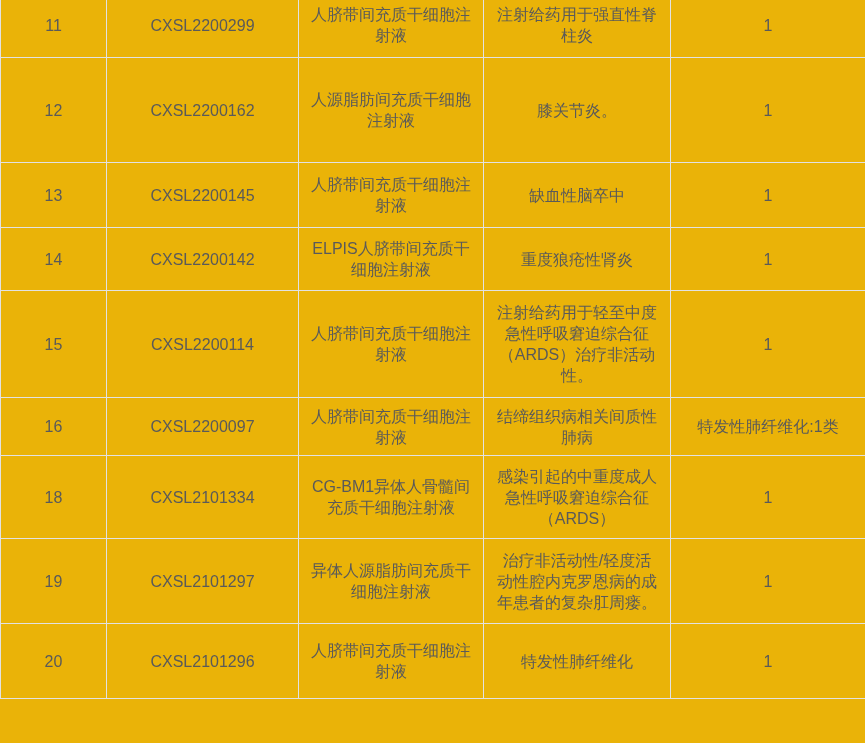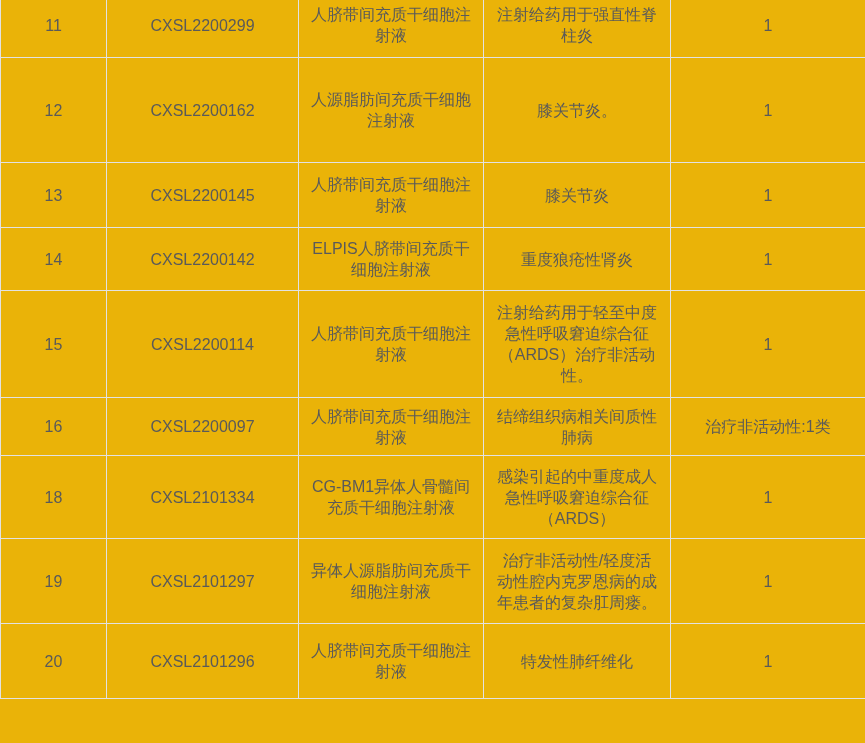--- a/index.html
+++ b/index.html
@@ -71,21 +71,21 @@
         <td>12</td>
         <td>CXSL2200162</td>
         <td class="c-name">人源脂肪间充质干细胞注射液</td>
         <td class="c-indication">膝关节炎。</td>
         <td>1</td>
       </tr>
       <tr class="r13">
         <td>13</td>
         <td>CXSL2200145</td>
         <td class="c-name">人脐带间充质干细胞注射液</td>
-        <td class="c-indication">膝关节炎</td>
+        <td class="c-indication">缺血性脑卒中</td>
         <td>1</td>
       </tr>
       <tr class="r14">
         <td>14</td>
         <td>CXSL2200142</td>
         <td class="c-name">ELPIS人脐带间充质干细胞注射液</td>
         <td class="c-indication">重度狼疮性肾炎</td>
         <td>1</td>
       </tr>
       <tr class="r15">
@@ -93,21 +93,21 @@
         <td>CXSL2200114</td>
         <td class="c-name">人脐带间充质干细胞注射液</td>
         <td class="c-indication">注射给药用于轻至中度急性呼吸窘迫综合征（ARDS）治疗非活动性。</td>
         <td>1</td>
       </tr>
       <tr class="r16">
         <td>16</td>
         <td>CXSL2200097</td>
         <td class="c-name">人脐带间充质干细胞注射液</td>
         <td class="c-indication">结缔组织病相关间质性肺病</td>
-        <td>治疗非活动性:1类</td>
+        <td>特发性肺纤维化:1类</td>
       </tr>
       <tr class="r18">
         <td>18</td>
         <td>CXSL2101334</td>
         <td class="c-name">CG-BM1异体人骨髓间充质干细胞注射液</td>
         <td class="c-indication">感染引起的中重度成人急性呼吸窘迫综合征（ARDS）</td>
         <td>1</td>
       </tr>
       <tr class="r19">
         <td>19</td>

